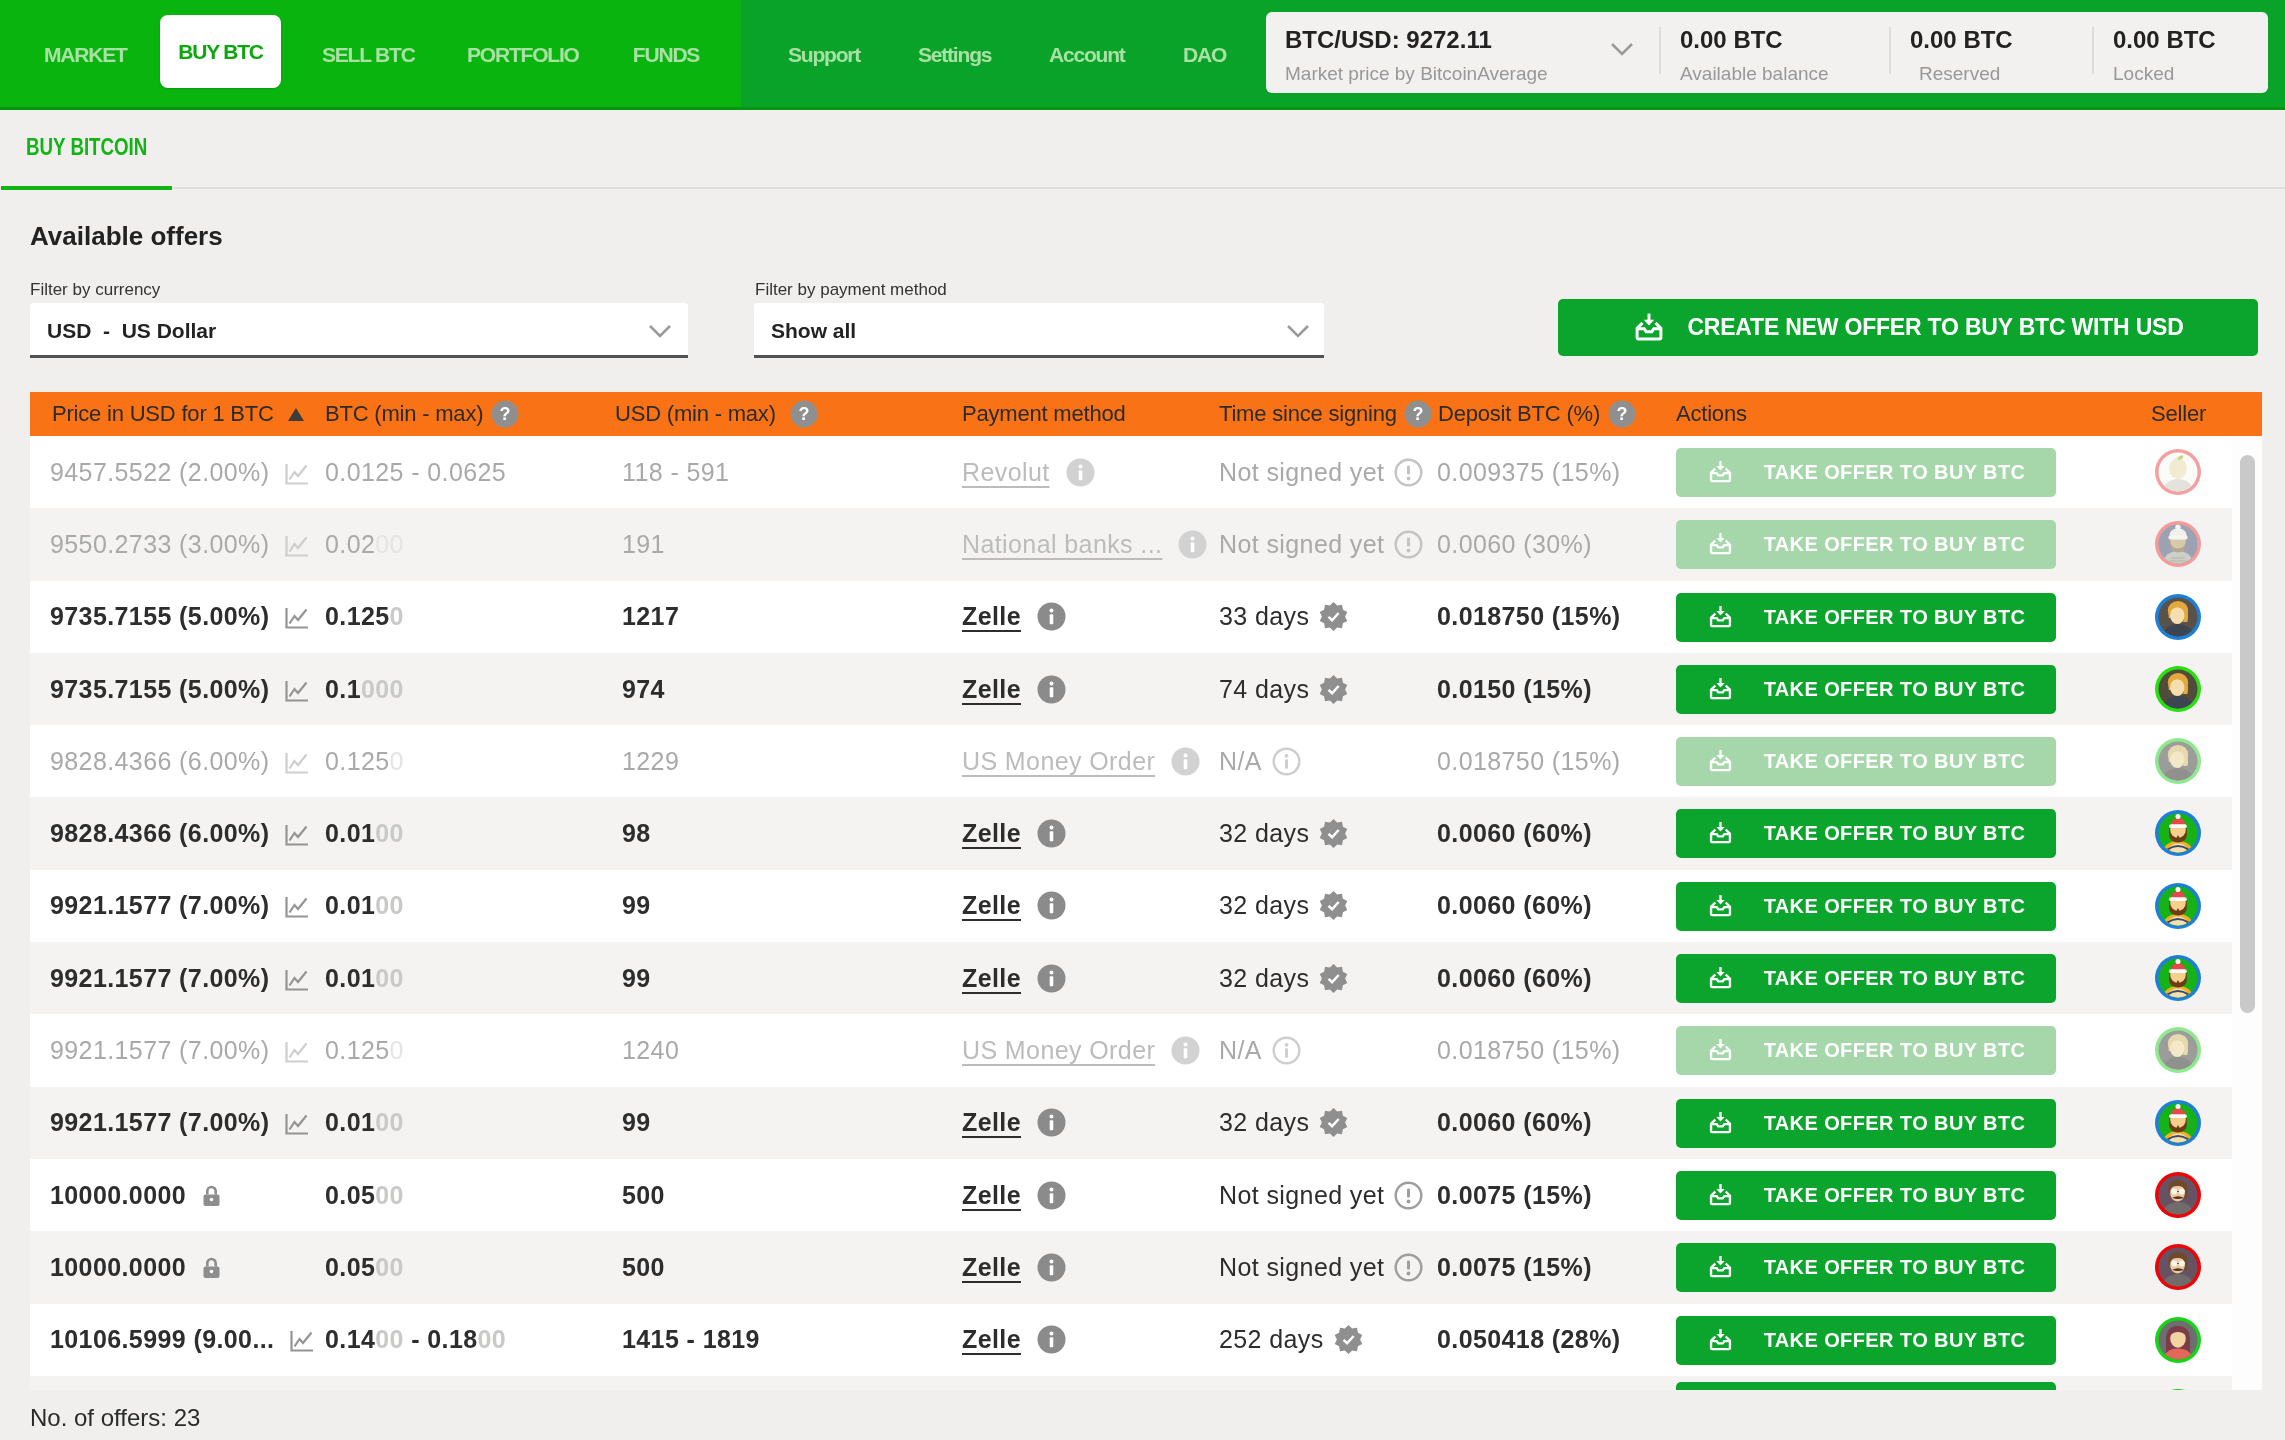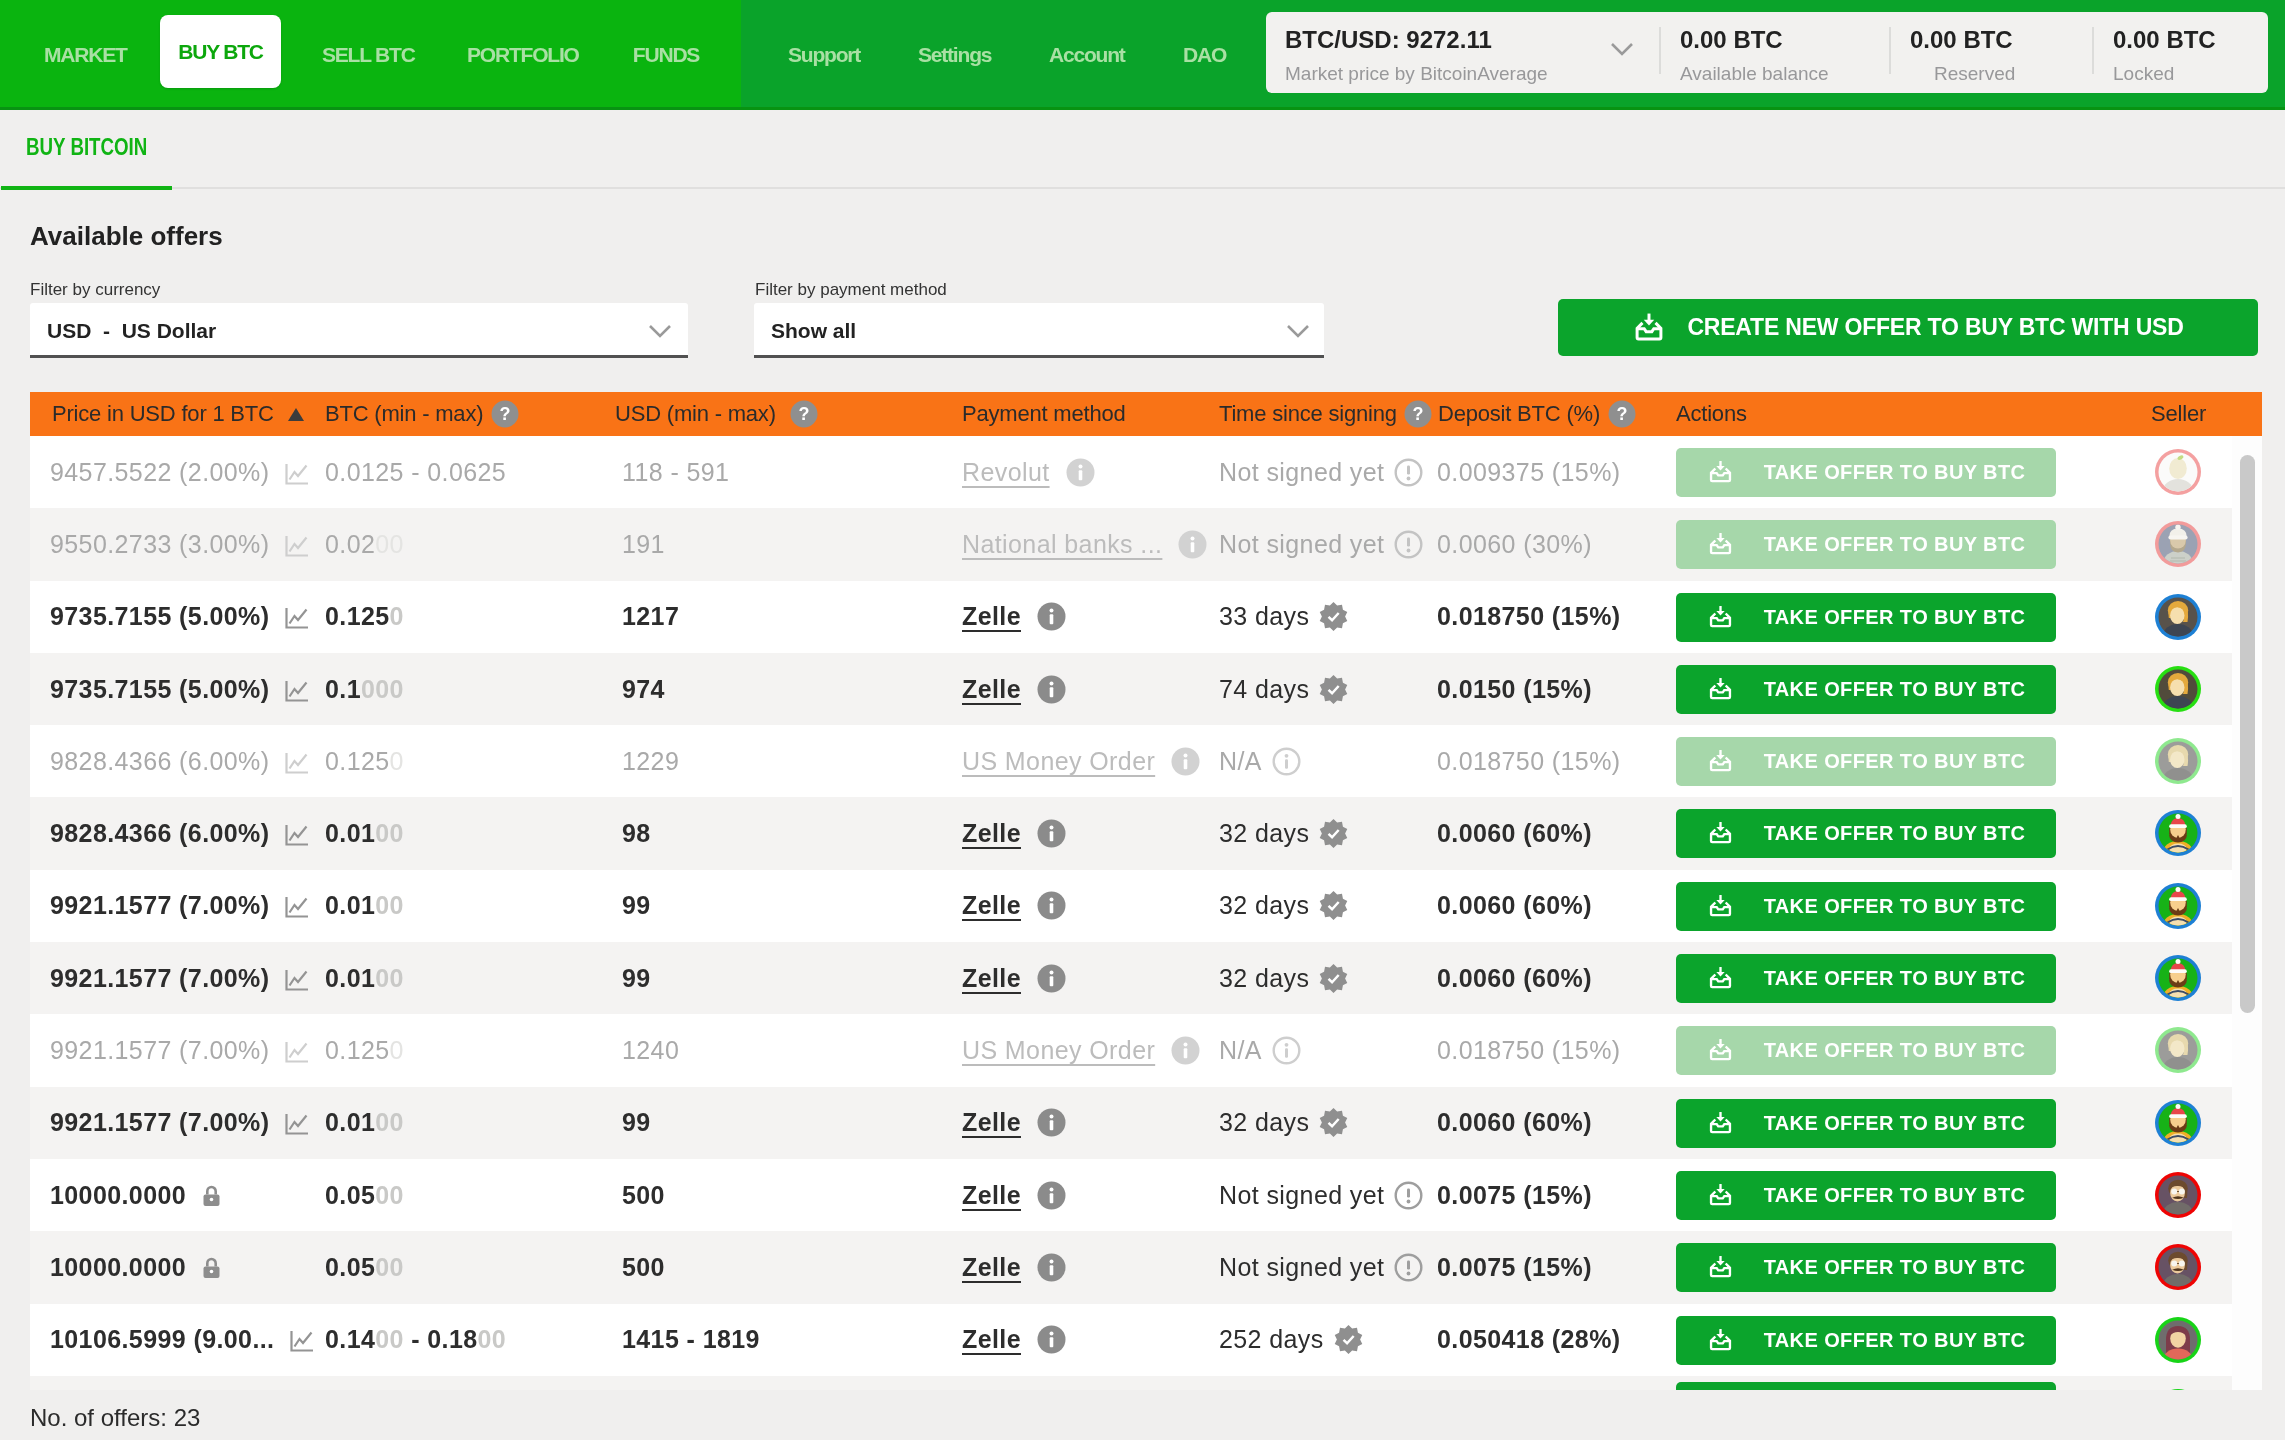--- a/index.html
+++ b/index.html
@@ -88,21 +88,21 @@
   <span class="t1" style="left:19px;">BTC/USD: 9272.11</span>
   <span style="position:absolute; left:344px; top:30px;"><svg width="24" height="14" viewBox="0 0 24 14" fill="none">
         <path d="M2 2 L12 12 L22 2" stroke="#9a9a9a" stroke-width="2.6"></path>
       </svg></span>
   <span class="t2" style="left:19px;">Market price by BitcoinAverage</span>
   <div class="dv" style="left:393px;"></div>
   <span class="t1" style="left:414px;">0.00 BTC</span>
   <span class="t2" style="left:414px;text-align:center;">Available balance</span>
   <div class="dv" style="left:623px;"></div>
   <span class="t1" style="left:644px;">0.00 BTC</span>
-  <span class="t2" style="left:668px;">Reserved</span>
+  <span class="t2" style="left:653px;">Reserved</span>
   <div class="dv" style="left:826px;"></div>
   <span class="t1" style="left:847px;">0.00 BTC</span>
   <span class="t2" style="left:847px;">Locked</span>
 </div>
 
 <div id="subbar-line"></div>
 <div id="buybitcoin">BUY BITCOIN</div>
 <div id="buyunderline"></div>
 
 <div id="heading">Available offers</div>

